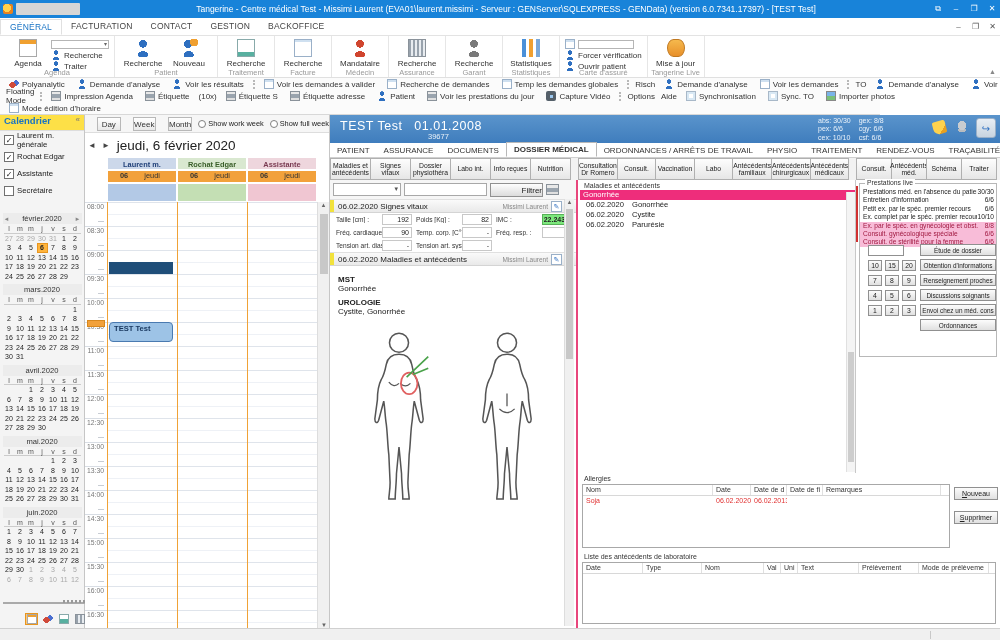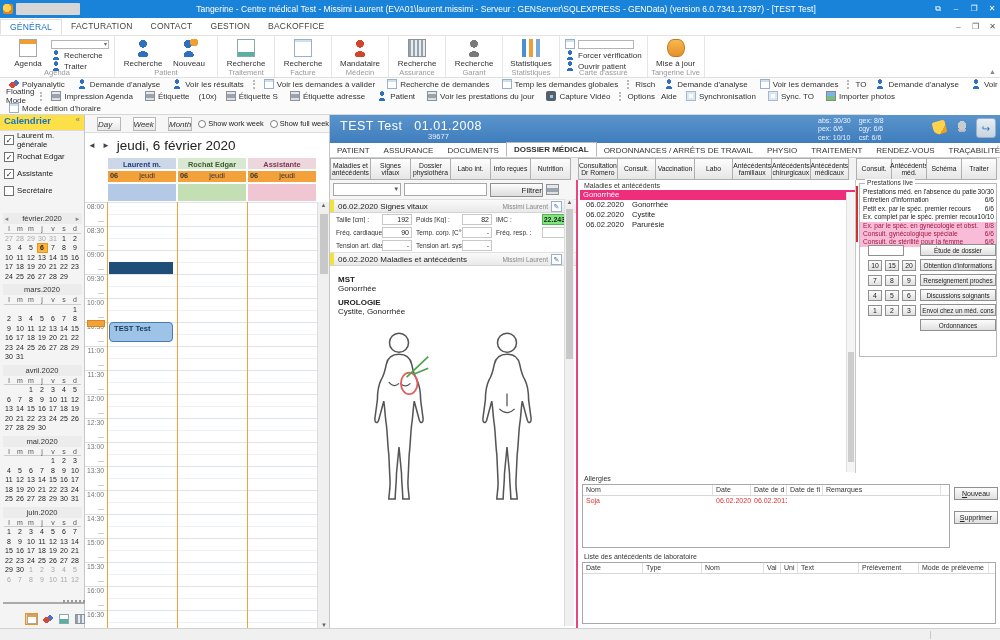--- a/index.html
+++ b/index.html
@@ -71,30 +71,30 @@
   .mcell.muted{color:#a8a8a8;}
   .mcell.today{background:#ffb43c;border:1px solid #e8951e;line-height:8px;font-weight:bold;}
   .splitter{position:absolute;left:3px;top:487px;width:160px;height:5px;border-top:2px solid #aaa;}
   .splitter:after{content:"";position:absolute;left:60px;top:-4px;width:36px;height:3px;background:repeating-linear-gradient(90deg,#999 0 2px,transparent 2px 4px);}
   .side-icons{position:absolute;left:25px;top:498px;display:flex;gap:3px;}
   .side-icons .sic{width:13px;height:12px;border:1px solid transparent;display:flex;align-items:center;justify-content:center;}
   .side-icons .sic.active{background:#fbc97c;border-color:#e8951e;}
   
   .agenda{left:85px;top:115px;width:245px;height:513px;background:#fff;border-right:1px solid #c6c6c6;}
   .viewbar{height:18px;display:flex;align-items:center;background:#f6f6f6;border-bottom:1px solid #ddd;font-size:8px;}
-  .viewbtn{width:39px;height:14px;border:1px solid #b8b8b8;background:linear-gradient(#fff,#e8e8e8);text-align:left;line-height:13px;margin-left:12px;color:#333;font-style:italic;}
+  .viewbtn{width:39px;height:14px;border:1px solid #b8b8b8;background:linear-gradient(#fff,#e8e8e8);text-align:center;line-height:13px;margin-left:12px;color:#333;}
   .radio{width:8px;height:8px;border:1px solid #808080;border-radius:50%;background:#fff;margin:0 2px 0 6px;flex:none;}
   .rlabel{font-size:7.4px;color:#222;white-space:nowrap;}
   .datebar{height:24px;display:flex;align-items:center;background:#fff;}
   .navarr{font-size:8px;color:#444;padding:0 3px;}
   .datetext{font-size:13.5px;color:#222;margin-left:4px;white-space:nowrap;}
   .ag-headers{position:absolute;left:22px;top:42px;width:210px;height:45px;}
   .ag-col-h{position:absolute;top:0;height:13px;font-size:7.4px;font-weight:bold;text-align:center;line-height:13px;border:1px solid #fff;}
   .ag-day{position:absolute;top:13px;height:13px;background:#f2a13b;font-size:7.4px;color:#333;display:flex;border:1px solid #fff;}
-  .ag-day .dn{font-weight:bold;padding-left:2px;}
+  .ag-day .dn{font-weight:bold;padding-left:12px;}
   .ag-day .dd{flex:1;text-align:center;}
   .ag-allday{position:absolute;top:26px;height:19px;border:1px solid #fff;}
   .ag-body{position:absolute;left:0;top:87px;width:232px;height:426px;}
   .gutter{position:absolute;left:0;top:0;width:22px;height:100%;font-size:6.8px;color:#777;}
   .gut-row{position:absolute;width:100%;text-align:right;padding-right:3px;border-top:1px solid #d8dde4;}
   .gut-row i{display:block;width:6px;margin-left:13px;border-top:1px solid #c8cdd4;margin-top:11px;}
   .nowmark{position:absolute;left:2px;width:18px;height:7px;background:#f2a13b;border:1px solid #d8881e;}
   .ag-grid{position:absolute;left:22px;top:0;width:210px;height:100%;background-image:repeating-linear-gradient(to bottom,#dfe4eb 0 1px,#fff 1px 12px,#eef1f6 12px 13px,#fff 13px 24px);}
   .ag-colline{position:absolute;top:0;height:100%;width:0;border-left:1px solid #f0a236;}
   .appt-busy{position:absolute;background:#1f4e79;}

